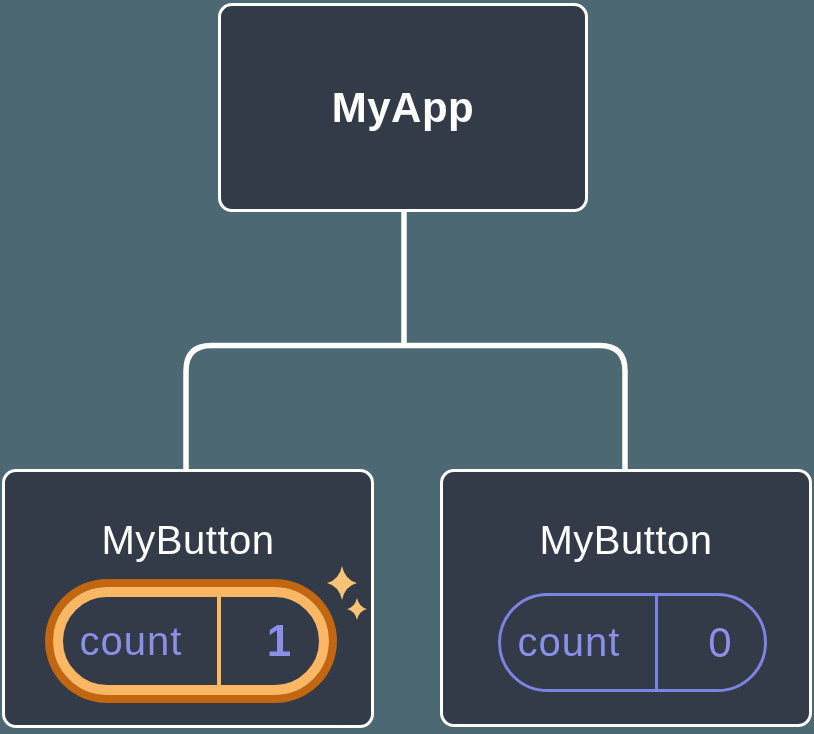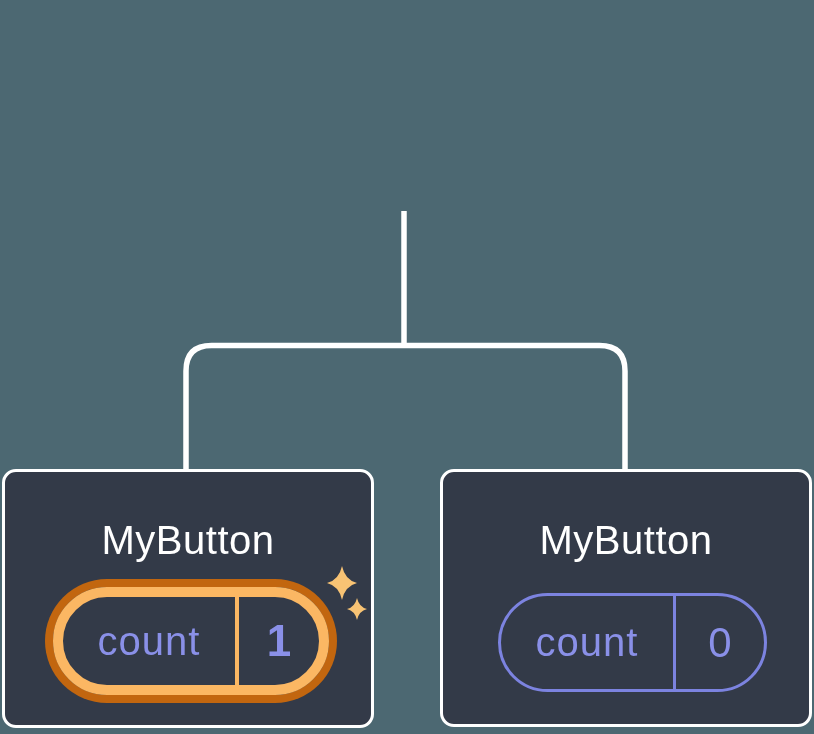--- a/index.html
+++ b/index.html
@@ -53,20 +53,21 @@
     font-size: 42px;
     font-weight: 600;
     letter-spacing: 0.5px;
   }
   
   .pill {
     position: absolute;
     box-sizing: content-box;
     display: flex;
     align-items: stretch;
+    gap: 18px;
   }
   .pill-cell {
     display: flex;
     align-items: center;
     justify-content: center;
   }
   .pill-name {
     flex: 1 1 auto;
     color: var(--purple, #8A90E8);
     font-size: 40px;
@@ -116,20 +117,23 @@
 </head>
 <body>
 
 <div class="canvas">
 
   <svg class="connector-svg" viewBox="0 0 814 734" xmlns="http://www.w3.org/2000/svg">
     <path d="M404 211 L404 348" fill="none" stroke="#FFFFFF" stroke-width="5.5"></path>
     <path d="M186 470 L186 371 Q186 345.5 211.5 345.5 L599.5 345.5 Q625 345.5 625 371 L625 470" fill="none" stroke="#FFFFFF" stroke-width="5.5"></path>
   </svg>
 
+  <div class="node node-root">
+    <span class="root-title">MyApp</span>
+  </div>
 
   <div class="node node-child-left">
     <div class="node-title">MyButton</div>
 
     <div class="pill pill-active">
       <div class="pill-cell pill-name">count</div>
       <div class="pill-divider"></div>
       <div class="pill-cell pill-value">1</div>
     </div>
 

